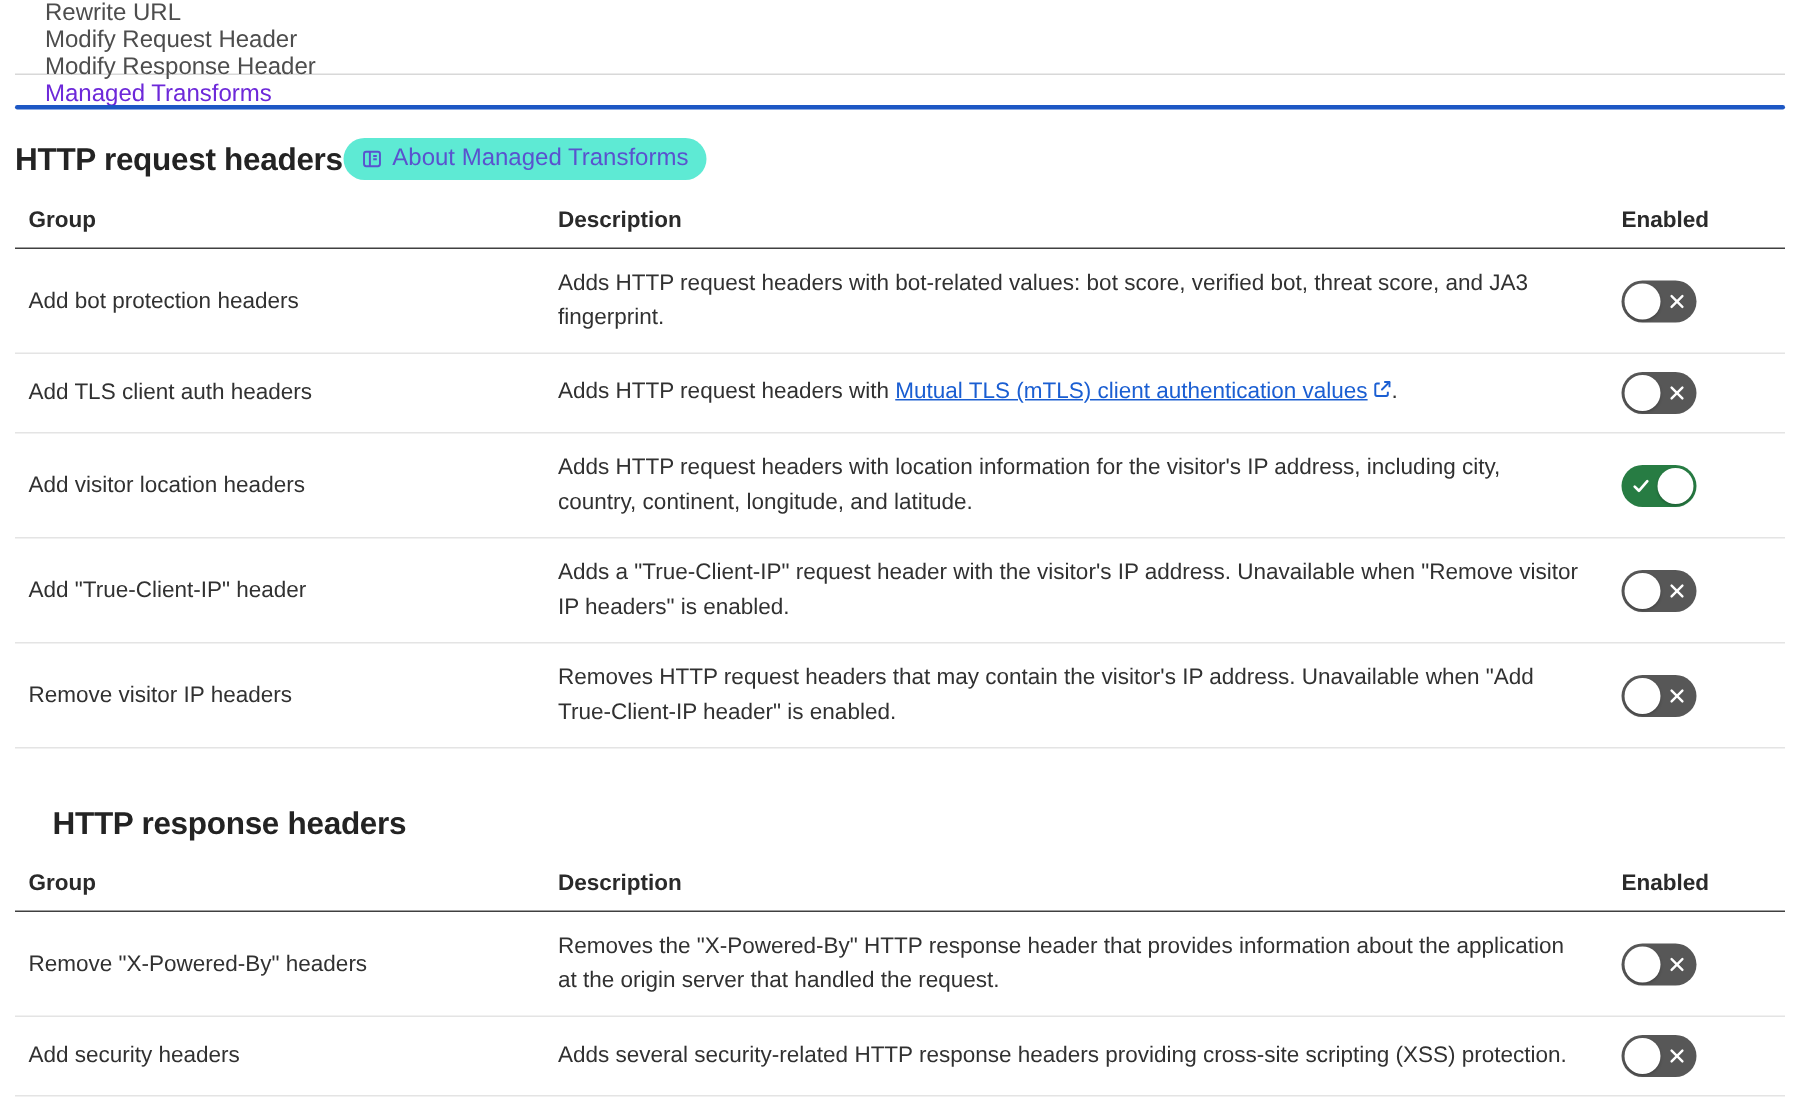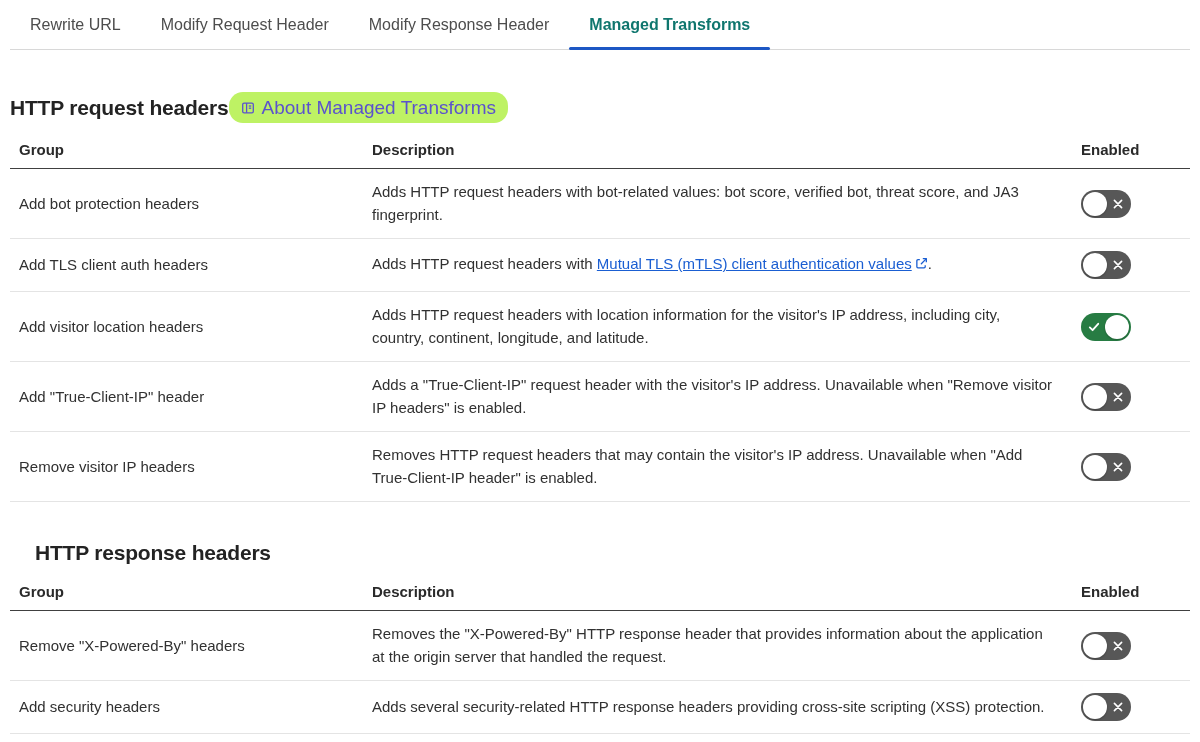--- a/index.html
+++ b/index.html
@@ -13,37 +13,38 @@
     overflow: hidden;
   }
   .page { padding: 0 10px; }
 
   
   .tabbar {
     display: flex;
     align-items: stretch;
     height: 50px;
     border-bottom: 1px solid #d8d8d8;
+    flex-direction: column;
   }
   .tab {
     appearance: none;
     background: none;
     border: none;
     padding: 0 20px;
     margin: 0;
     font-family: inherit;
     font-size: 16px;
     color: #4d4d4d;
     display: flex;
     align-items: center;
     position: relative;
     cursor: pointer;
     white-space: nowrap;
   }
-  .tab.active { color: #0f766e; font-weight: 700; }
+  .tab.active { color: #6d28d9; font-weight: 400; }
   .tab.active::after {
     content: "";
     position: absolute;
     left: 0; right: 0; bottom: -1px;
     height: 3px;
     background: #1d57c4;
     border-radius: 2px;
   }
 
   
@@ -59,23 +60,23 @@
     font-size: 21px;
     line-height: 25px;
     font-weight: 700;
     color: #232323;
     letter-spacing: -0.2px;
   }
   .badge {
     display: inline-flex;
     align-items: center;
     gap: 7px;
-    background: #bef264;
+    background: #5eead4;
     color: #5a52ce;
-    font-size: 19px;
+    font-size: 16px;
     line-height: 1;
     padding: 6px 12px;
     border-radius: 14px;
     text-decoration: none;
     cursor: pointer;
   }
   .badge svg { display: block; }
 
   
   .table { margin-top: 8px; }

